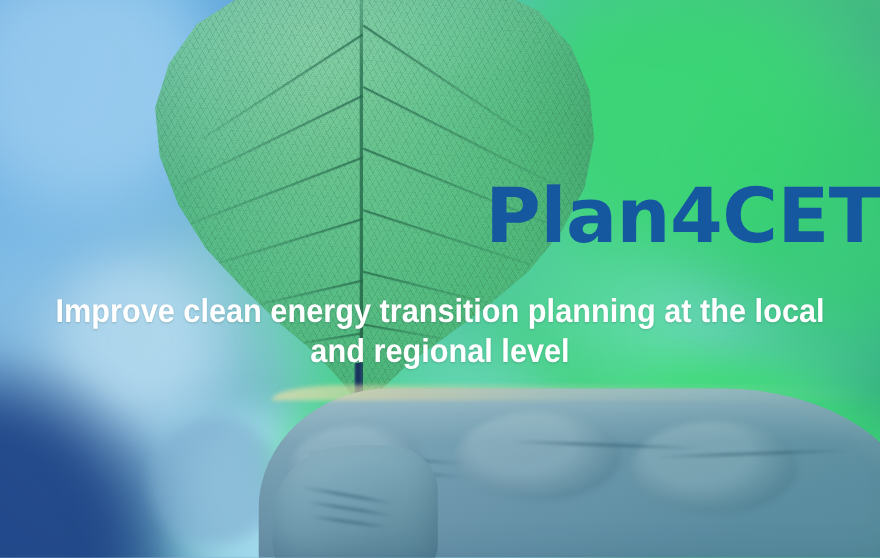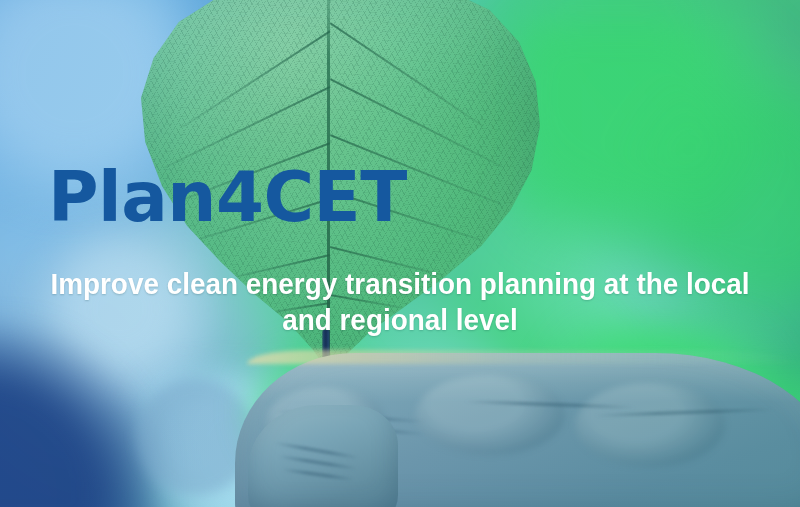--- a/index.html
+++ b/index.html
@@ -281,29 +281,28 @@
   
   .text-layer {
     position: absolute;
     inset: 0;
   }
   .title {
     position: absolute;
     left: 0;
     right: 0;
     top: 163px;
-    text-align: left;
+    text-align: right;
     font-family: "DejaVu Sans", sans-serif;
     font-weight: bold;
     font-size: 69px;
     line-height: 1;
     letter-spacing: -0.5px;
     color: #15589f;
     white-space: nowrap;
-    margin-left: 48px;
   }
   .subtitle {
     position: absolute;
     left: 10px;
     right: 10px;
     top: 266px;
     text-align: center;
     font-family: "Liberation Sans Narrow", "Liberation Sans", sans-serif;
     font-weight: bold;
     font-size: 30px;

